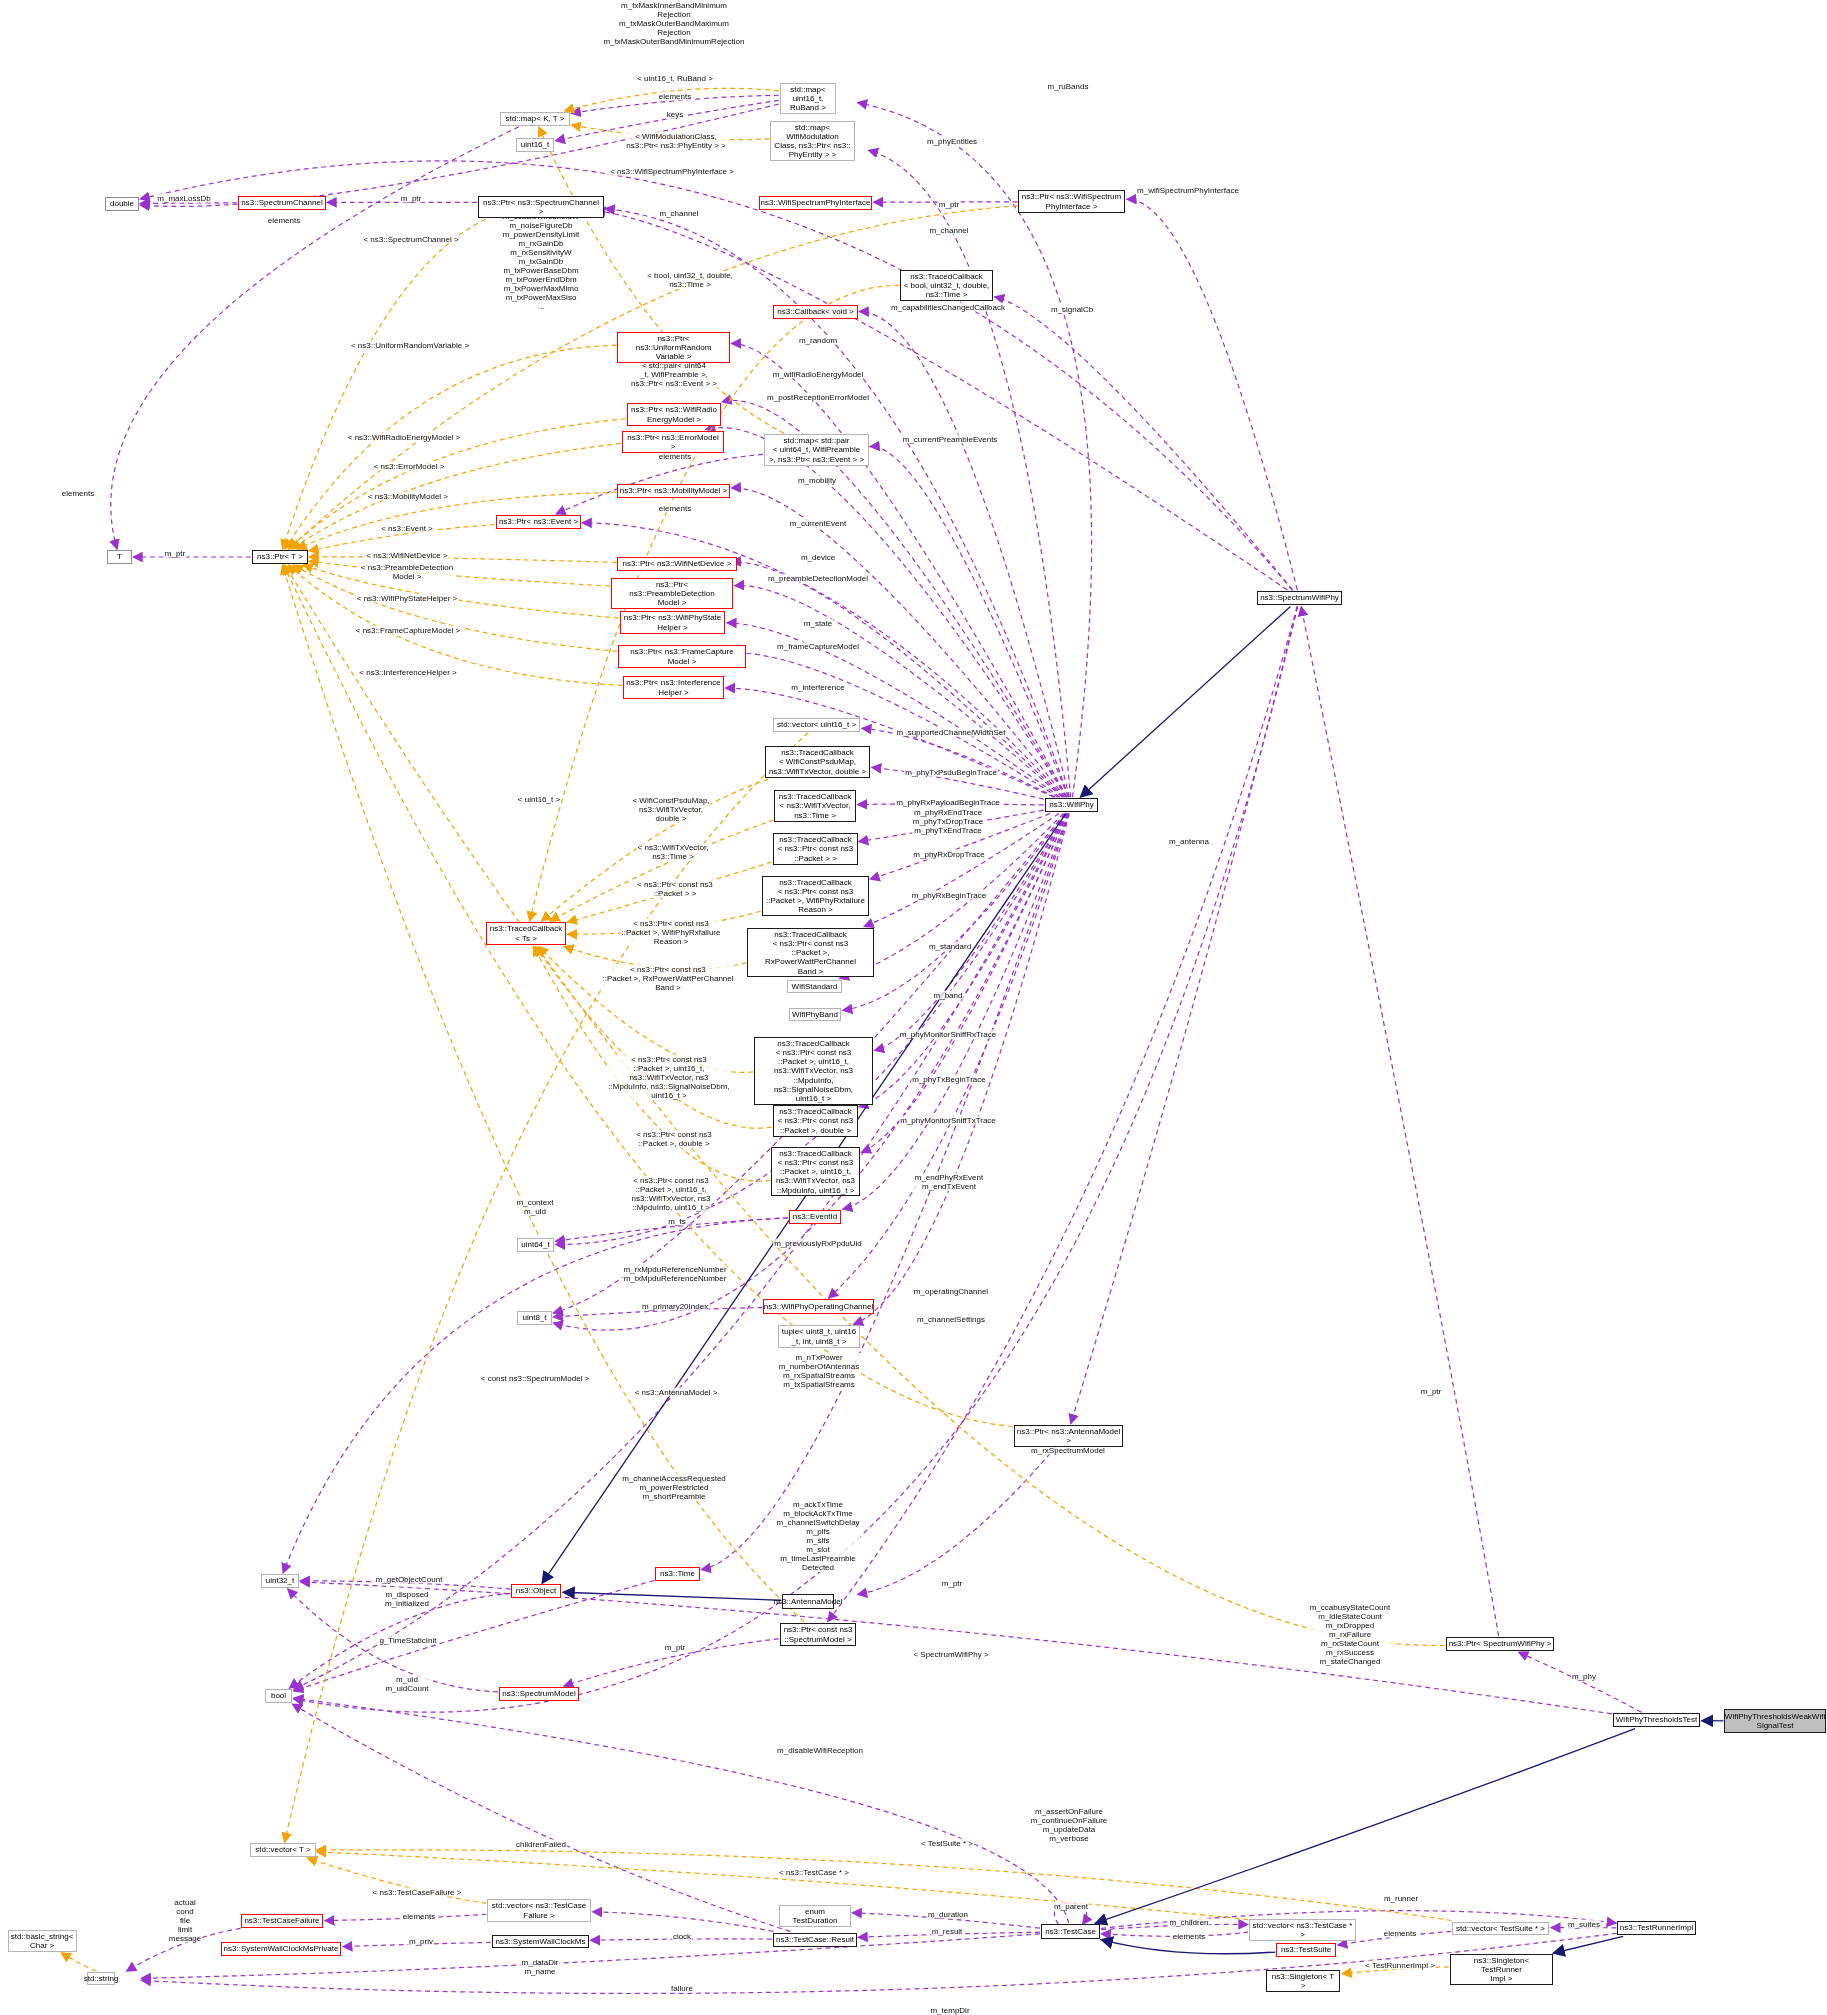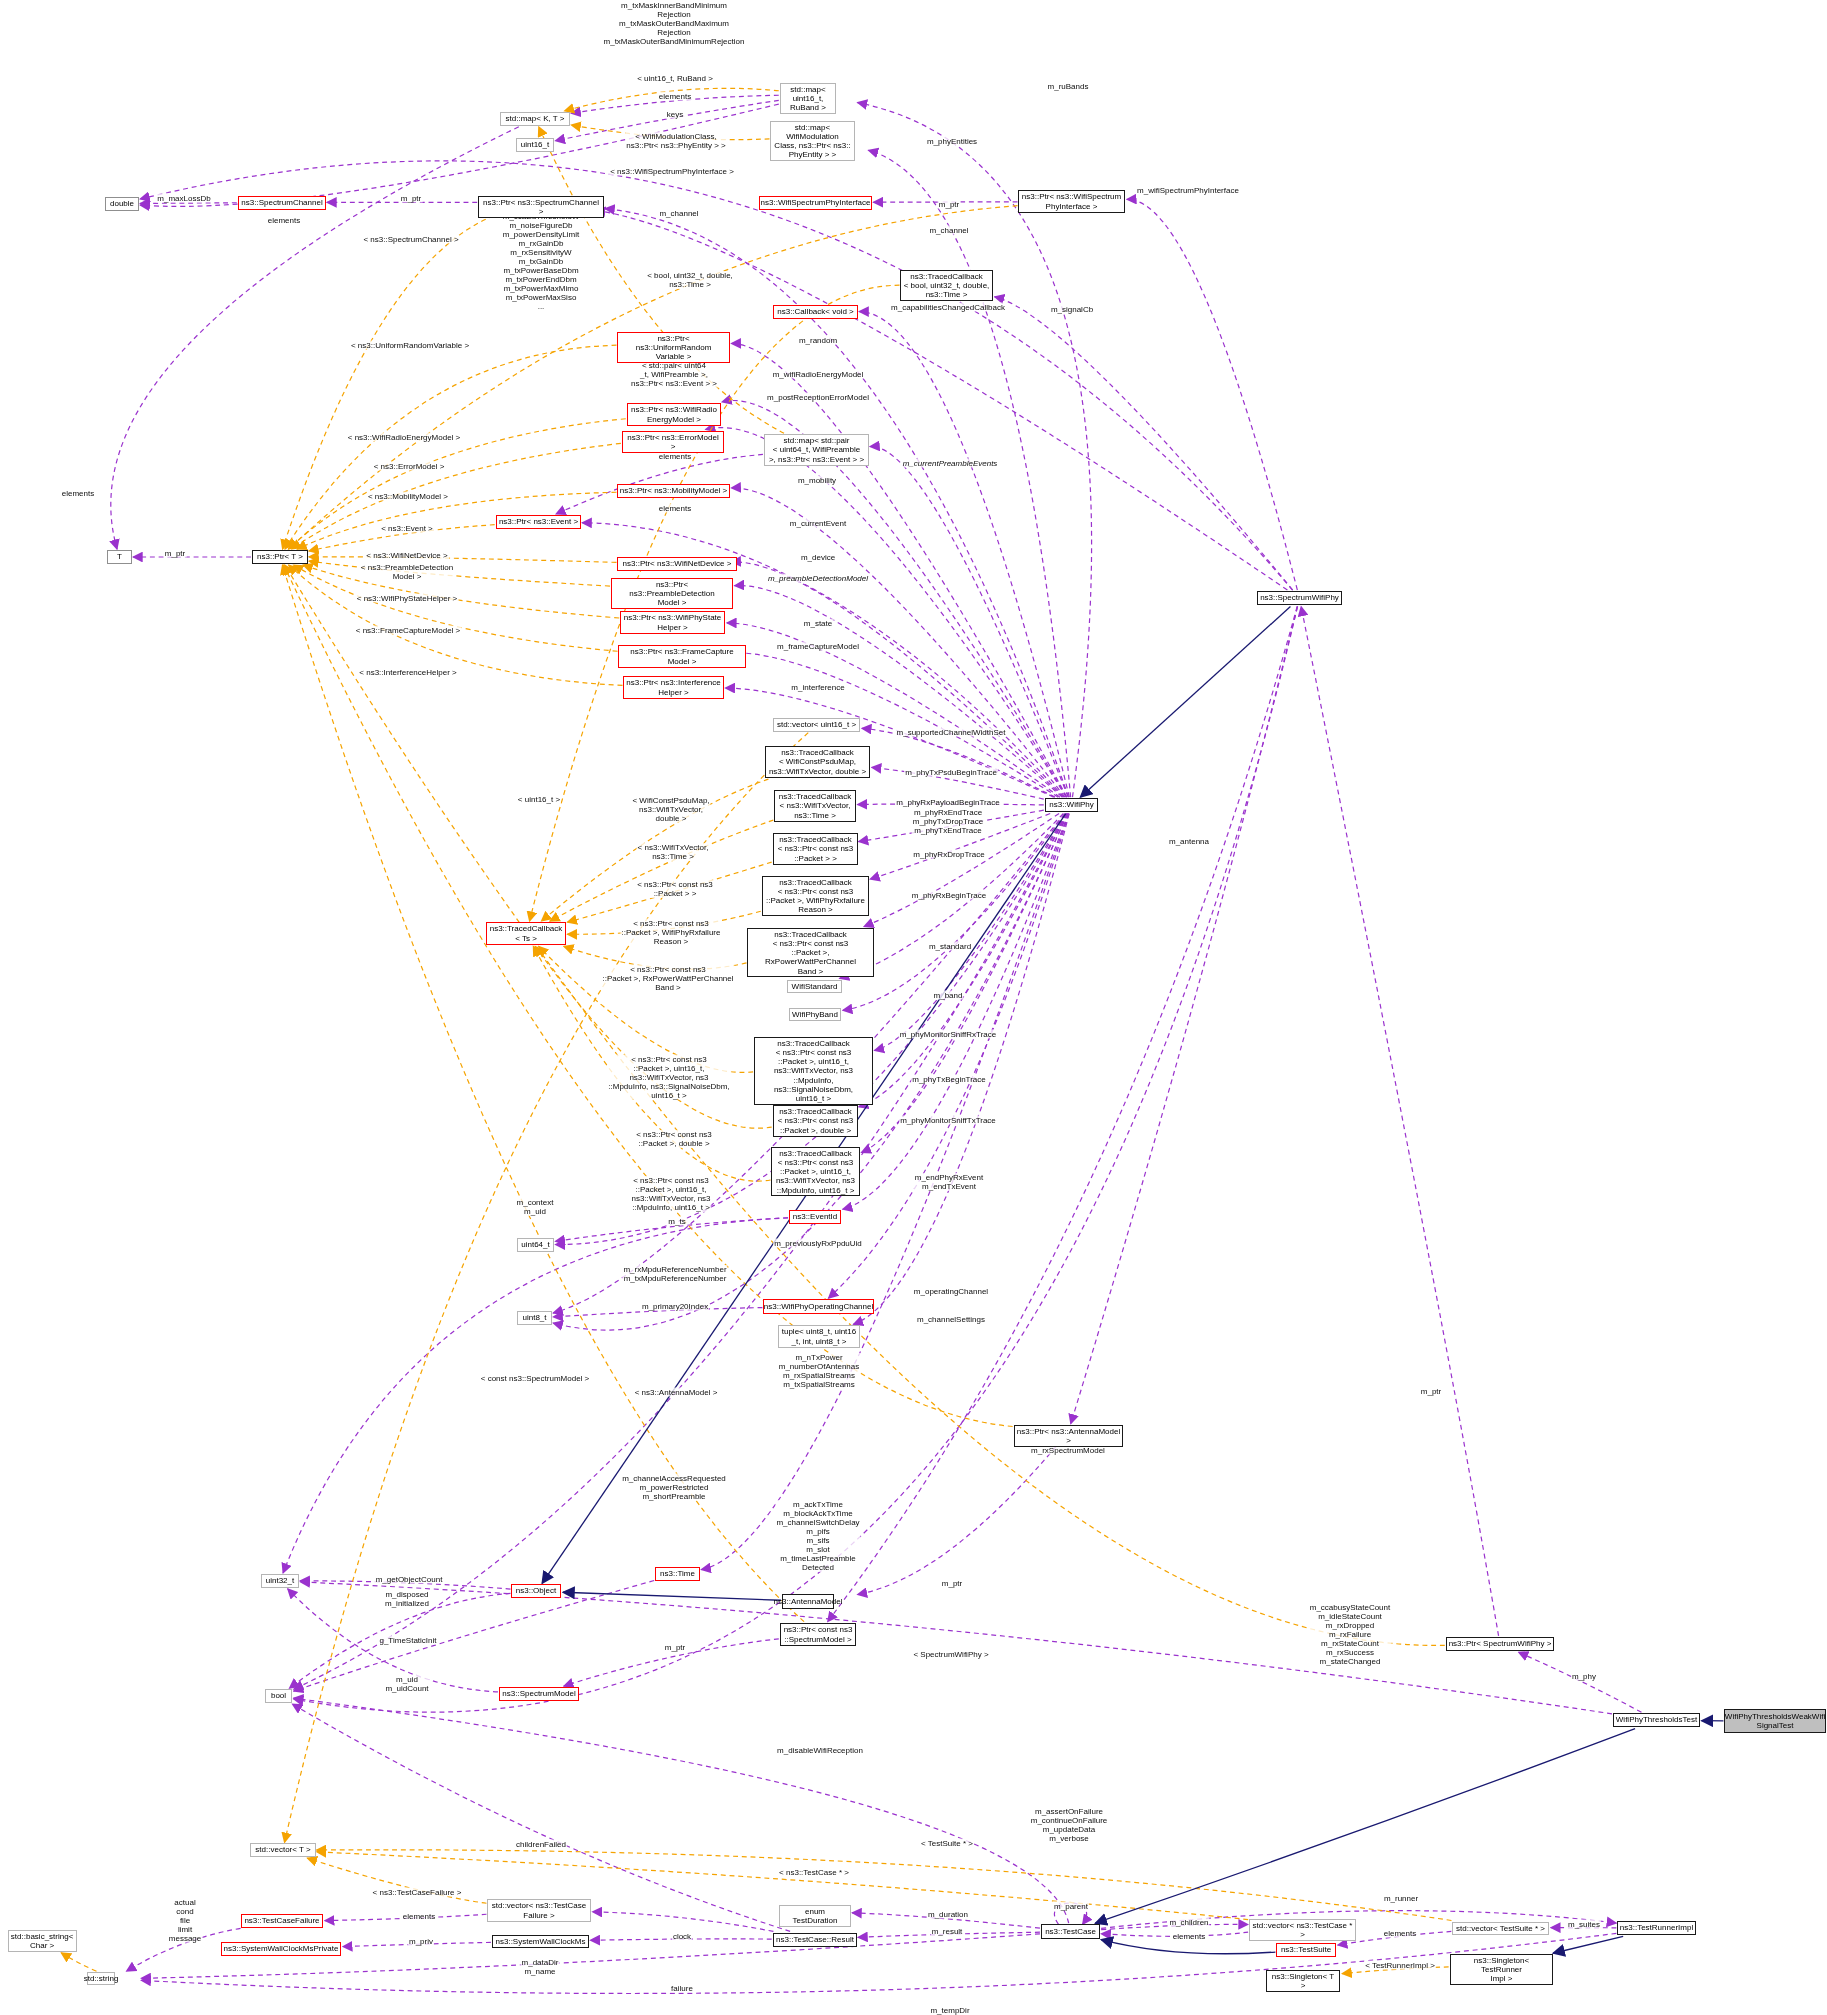--- a/index.html
+++ b/index.html
@@ -311,32 +311,32 @@
 ns3::Time &gt;</div>
     <div class="edge-label" style="left: 948px; top: 307px;">m_capabilitiesChangedCallback</div>
     <div class="edge-label" style="left: 1072px; top: 309px;">m_signalCb</div>
     <div class="edge-label" style="left: 818px; top: 340px;">m_random</div>
     <div class="edge-label" style="left: 410px; top: 345px;">&lt; ns3::UniformRandomVariable &gt;</div>
     <div class="edge-label" style="left: 674px; top: 374px;">&lt; std::pair&lt; uint64
 _t, WifiPreamble &gt;,
 ns3::Ptr&lt; ns3::Event &gt; &gt;</div>
     <div class="edge-label" style="left: 818px; top: 374px;">m_wifiRadioEnergyModel</div>
     <div class="edge-label" style="left: 818px; top: 397px;">m_postReceptionErrorModel</div>
-    <div class="edge-label" style="left: 950px; top: 463px; font-style: italic;">m_currentPreambleEvents</div>
+    <div class="edge-label" style="left: 950px; top: 439px;">m_currentPreambleEvents</div>
     <div class="edge-label" style="left: 675px; top: 456px;">elements</div>
     <div class="edge-label" style="left: 817px; top: 480px;">m_mobility</div>
     <div class="edge-label" style="left: 675px; top: 508px;">elements</div>
     <div class="edge-label" style="left: 818px; top: 523px;">m_currentEvent</div>
     <div class="edge-label" style="left: 404px; top: 437px;">&lt; ns3::WifiRadioEnergyModel &gt;</div>
     <div class="edge-label" style="left: 409px; top: 466px;">&lt; ns3::ErrorModel &gt;</div>
     <div class="edge-label" style="left: 408px; top: 496px;">&lt; ns3::MobilityModel &gt;</div>
     <div class="edge-label" style="left: 407px; top: 528px;">&lt; ns3::Event &gt;</div>
     <div class="edge-label" style="left: 818px; top: 557px;">m_device</div>
     <div class="edge-label" style="left: 407px; top: 555px;">&lt; ns3::WifiNetDevice &gt;</div>
-    <div class="edge-label" style="left: 818px; top: 578px; font-style: italic;">m_preambleDetectionModel</div>
+    <div class="edge-label" style="left: 818px; top: 578px;">m_preambleDetectionModel</div>
     <div class="edge-label" style="left: 407px; top: 572px;">&lt; ns3::PreambleDetection
 Model &gt;</div>
     <div class="edge-label" style="left: 818px; top: 623px;">m_state</div>
     <div class="edge-label" style="left: 407px; top: 598px;">&lt; ns3::WifiPhyStateHelper &gt;</div>
     <div class="edge-label" style="left: 818px; top: 646px;">m_frameCaptureModel</div>
     <div class="edge-label" style="left: 408px; top: 630px;">&lt; ns3::FrameCaptureModel &gt;</div>
     <div class="edge-label" style="left: 818px; top: 687px;">m_interference</div>
     <div class="edge-label" style="left: 408px; top: 672px;">&lt; ns3::InterferenceHelper &gt;</div>
     <div class="edge-label" style="left: 951px; top: 732px;">m_supportedChannelWidthSet</div>
     <div class="edge-label" style="left: 951px; top: 772px;">m_phyTxPsduBeginTrace</div>

